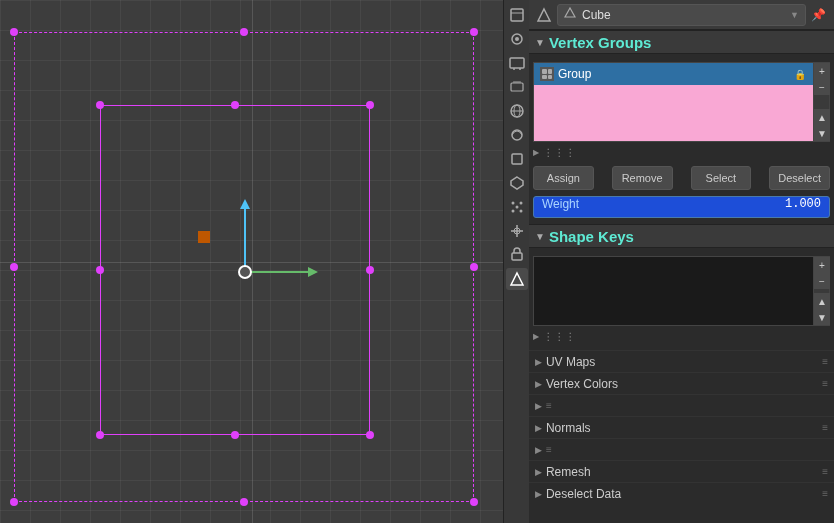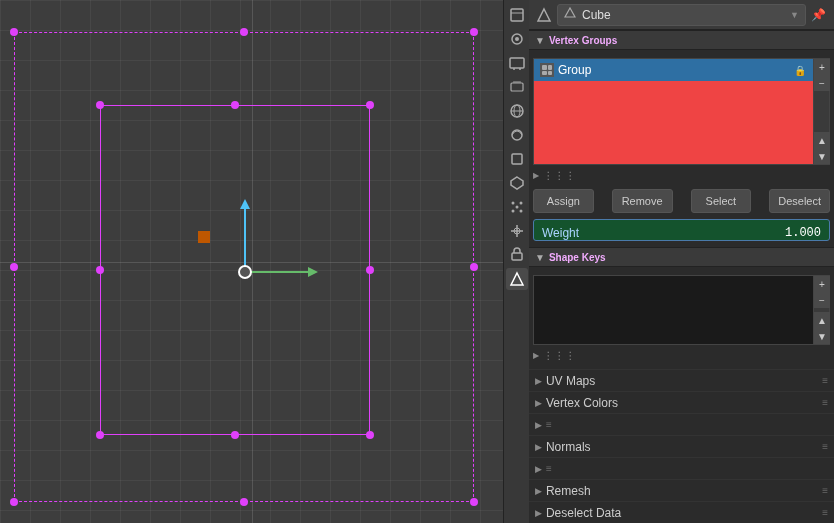--- a/index.html
+++ b/index.html
@@ -203,22 +203,22 @@
       cursor: pointer;
       gap: 4px;
     }
 
     .section-arrow {
       font-size: 10px;
       color: #aaa;
     }
 
     .section-title {
-      font-size: 10px;
-      color: #f0abfc;
+      font-size: 15px;
+      color: #5eead4;
       font-weight: bold;
     }
 
     .list-item {
       display: flex;
       align-items: center;
       height: 22px;
       padding: 0 6px;
       background: #2e6fa3;
       gap: 4px;
@@ -309,25 +309,25 @@
     .weight-bar {
       display: flex;
       align-items: center;
       padding: 2px 4px;
       height: 26px;
     }
 
     .weight-bar-inner {
       flex: 1;
       height: 22px;
-      background: #14532d;
+      background: #1d4ed8;
       border: 1px solid #4a7aaa;
       border-radius: 3px;
       display: flex;
-      align-items: flex-end;
+      align-items: flex-start;
       padding: 0 8px;
       justify-content: space-between;
     }
 
     .weight-bar-label {
       font-size: 12px;
       color: #aad4ff;
     }
 
     .weight-bar-value {
@@ -551,21 +551,21 @@
     </div>
 
     <div class="section-header">
       <span class="section-arrow">▼</span>
       <span class="section-title">Vertex Groups</span>
     </div>
 
     <div class="section-content">
 
       <div style="display:flex; margin: 4px 4px 0 4px; gap: 0;">
-        <div style="flex:1; background:#ef4444; border:1px solid #444; height:107px; overflow:hidden;">
+        <div style="flex:1; background:#f9a8d4; border:1px solid #444; height:80px; overflow:hidden;">
           <div class="list-item">
             <div class="list-item-icon">
               <div class="list-item-dot"></div>
               <div class="list-item-dot"></div>
               <div class="list-item-dot"></div>
               <div class="list-item-dot"></div>
             </div>
             <span class="list-item-label">Group</span>
             <span class="list-item-lock">🔒</span>
           </div>

